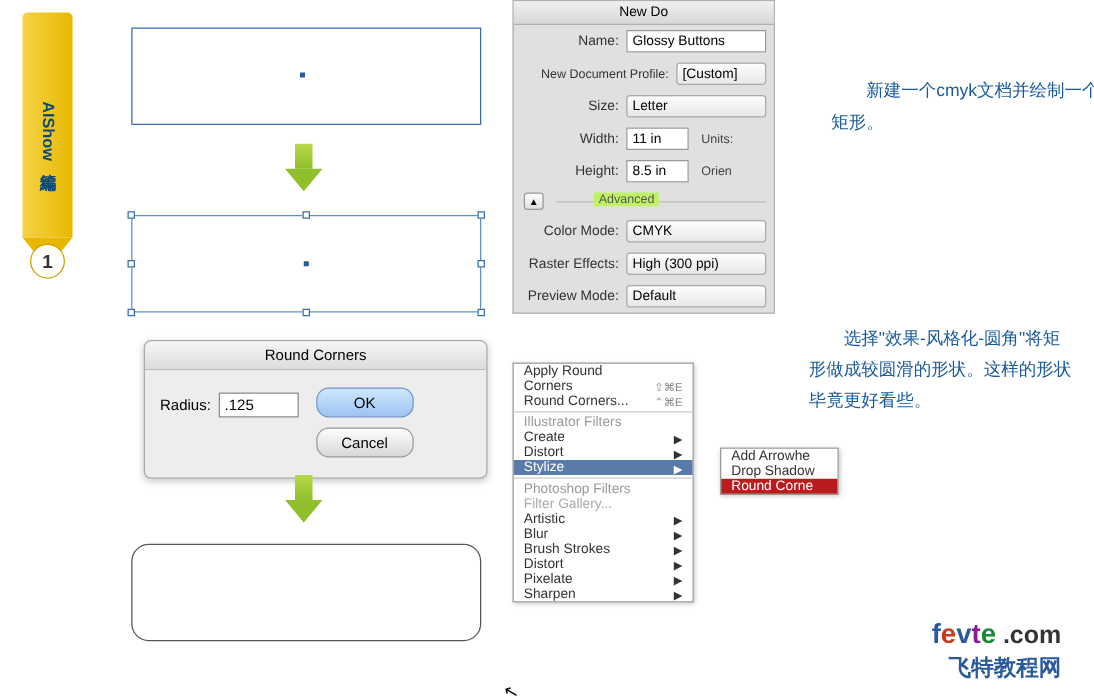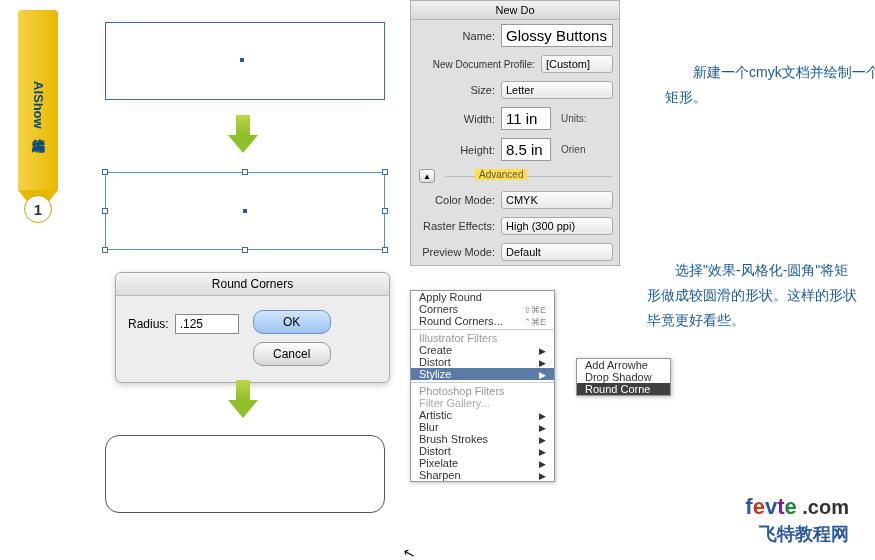--- a/index.html
+++ b/index.html
@@ -26,24 +26,24 @@
 .h-bl { left: -4px; bottom: -4px; } .h-bm { left: 50%; margin-left: -3px; bottom: -4px; } .h-br { right: -4px; bottom: -4px; }
 .rect-dot2 { position: absolute; left: 50%; top: 50%; width: 4px; height: 4px; margin: -2px 0 0 -2px; background: #2a5a9a; }
 
 .rect-rounded { position: absolute; left: 105px; top: 435px; width: 280px; height: 78px; border: 1.5px solid #555; border-radius: 14px; background: #fff; }
 
 
 .newdoc { position: absolute; left: 410px; top: 0; width: 210px; background: #e0e0e0; border: 1px solid #b0b0b0; font-size: 11px; }
 .newdoc-title { background: linear-gradient(#f0f0f0, #d8d8d8); text-align: center; padding: 3px; border-bottom: 1px solid #b0b0b0; font-size: 11px; }
 .newdoc-row { display: flex; align-items: center; padding: 4px 6px; gap: 6px; }
 .newdoc-label { width: 78px; text-align: right; color: #333; }
-.newdoc-input { flex: 1; background: #fff; border: 1px solid #999; padding: 2px 4px; font-size: 15px; min-width: 0; }
+.newdoc-input { flex: 1; background: #fff; border: 1px solid #999; padding: 2px 4px; font-size: 11px; min-width: 0; }
 .newdoc-select { flex: 1; background: linear-gradient(#fdfdfd,#e8e8e8); border: 1px solid #aaa; border-radius: 3px; padding: 2px 4px; font-size: 11px; min-width: 0; position: relative; white-space: nowrap; overflow: hidden; }
 .newdoc-divider { border-top: 1px solid #bbb; margin: 3px 6px; height: 1px; position: relative; }
-.newdoc-divider span { position: absolute; left: 30px; top: -8px; background: #fde047; padding: 0 4px; font-size: 10px; color: #555; }
+.newdoc-divider span { position: absolute; left: 30px; top: -8px; background: #bef264; padding: 0 4px; font-size: 10px; color: #555; }
 .adv-btn { width: 16px; height: 14px; border: 1px solid #999; border-radius: 3px; background: linear-gradient(#fff,#ddd); display: inline-flex; align-items: center; justify-content: center; font-size: 8px; margin-left: 6px; }
 .unit-label { font-size: 10px; color: #444; margin-left: 4px; }
 
 
 .rc-dialog { position: absolute; left: 115px; top: 272px; width: 275px; background: #ededed; border: 1px solid #aaa; border-radius: 6px; font-size: 12px; box-shadow: 0 2px 6px rgba(0,0,0,0.2); }
 .rc-title { background: linear-gradient(#f6f6f6,#dcdcdc); text-align: center; padding: 4px; border-bottom: 1px solid #bbb; border-radius: 6px 6px 0 0; font-size: 12px; }
 .rc-body { display: flex; padding: 14px 12px 16px; align-items: flex-start; gap: 14px; }
 .rc-left { display: flex; align-items: center; gap: 6px; margin-top: 4px; }
 .rc-input { width: 64px; background: #fff; border: 1px solid #888; padding: 2px 4px; font-size: 12px; }
 .rc-btns { display: flex; flex-direction: column; gap: 8px; }
@@ -54,21 +54,21 @@
 .menu { position: absolute; left: 410px; top: 290px; width: 145px; background: #fff; border: 1px solid #999; box-shadow: 1px 1px 4px rgba(0,0,0,0.25); font-size: 11px; }
 .menu-item { padding: 0 8px; display: flex; justify-content: space-between; align-items: flex-end; color: #333; }
 .menu-item.disabled { color: #aaa; }
 .menu-item.header { color: #999; font-weight: normal; }
 .menu-item.hover { background: #5a7aa8; color: #fff; }
 .menu-sep { border-top: 1px solid #ccc; margin: 2px 0; }
 .arrow-r { font-size: 9px; }
 .shortcut { font-size: 9px; color: #888; }
 
 .submenu { position: absolute; left: 576px; top: 358px; width: 95px; background: #fff; border: 1px solid #999; box-shadow: 1px 1px 4px rgba(0,0,0,0.25); font-size: 11px; }
-.submenu .menu-item.hover { background: #404040; color: #fff; }
+.submenu .menu-item.hover { background: #b91c1c; color: #fff; }
 
 .text1 { position: absolute; left: 665px; top: 60px; width: 215px; color: #1a5a9a; font-size: 14px; line-height: 1.8; }
 .text2 { position: absolute; left: 647px; top: 258px; width: 215px; color: #1a5a9a; font-size: 14px; line-height: 1.8; }
 
 .logo { position: absolute; right: 26px; bottom: 14px; text-align: right; }
 .logo .site { font-size: 22px; font-weight: bold; }
 .logo .site .f { color: #2a5a9a; } .logo .site .e { color: #c83a1a; } .logo .site .v { color: #2a5a9a; } .logo .site .t { color: #8a1a9a; } .logo .site .e2 { color: #1a8a3a; } .logo .site .com { color: #333; font-size: 20px; }
 .logo .sub { color: #2a5a9a; font-size: 18px; font-weight: bold; margin-top: 2px; }
 
 .cursor { position: absolute; left: 403px; top: 545px; font-size: 14px; transform: rotate(-15deg); }

